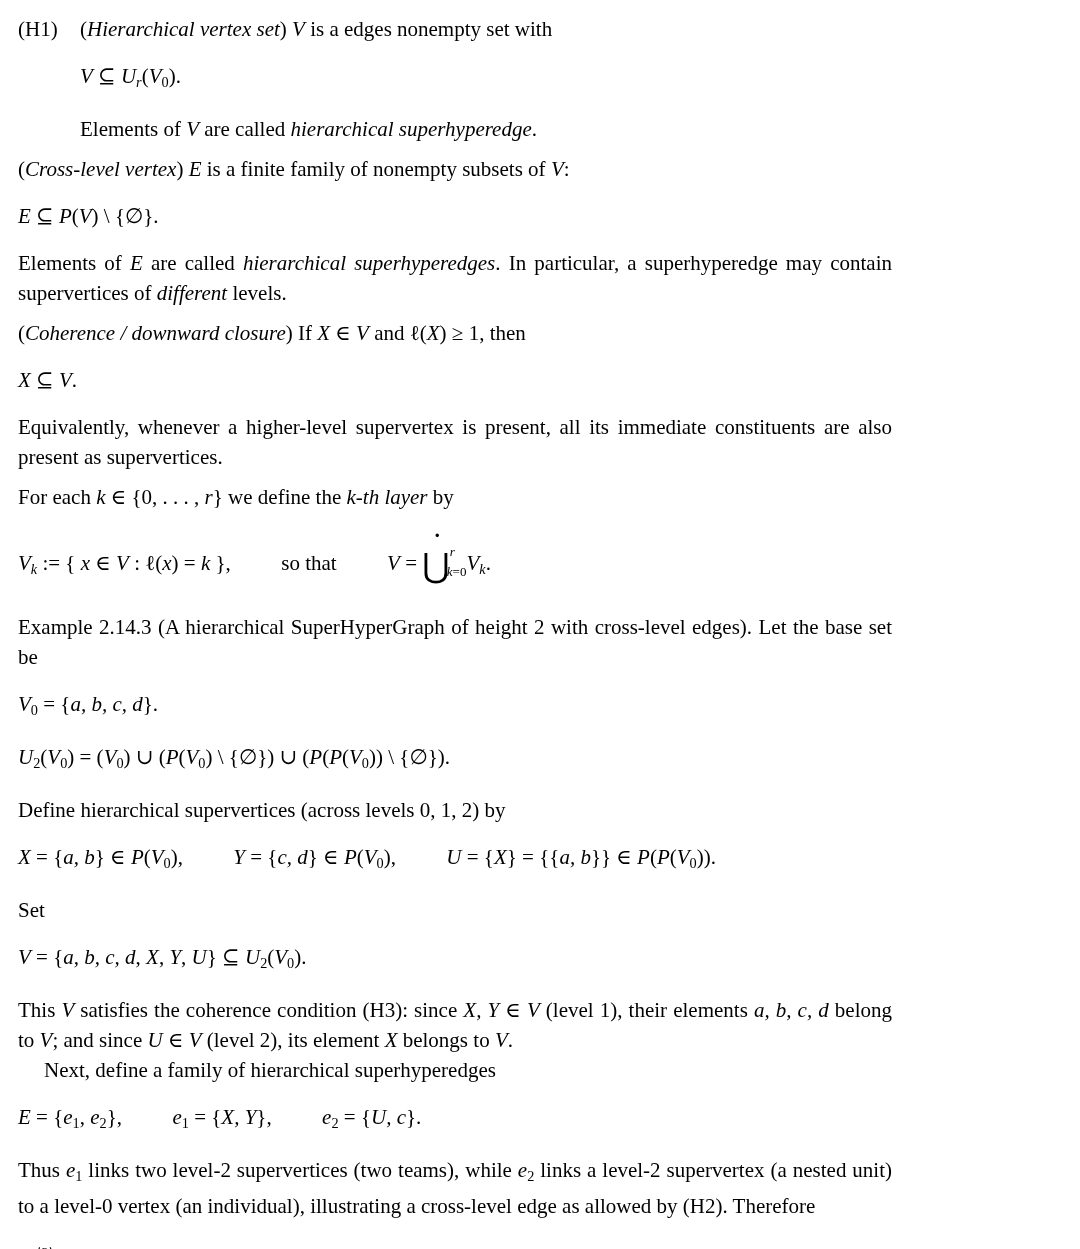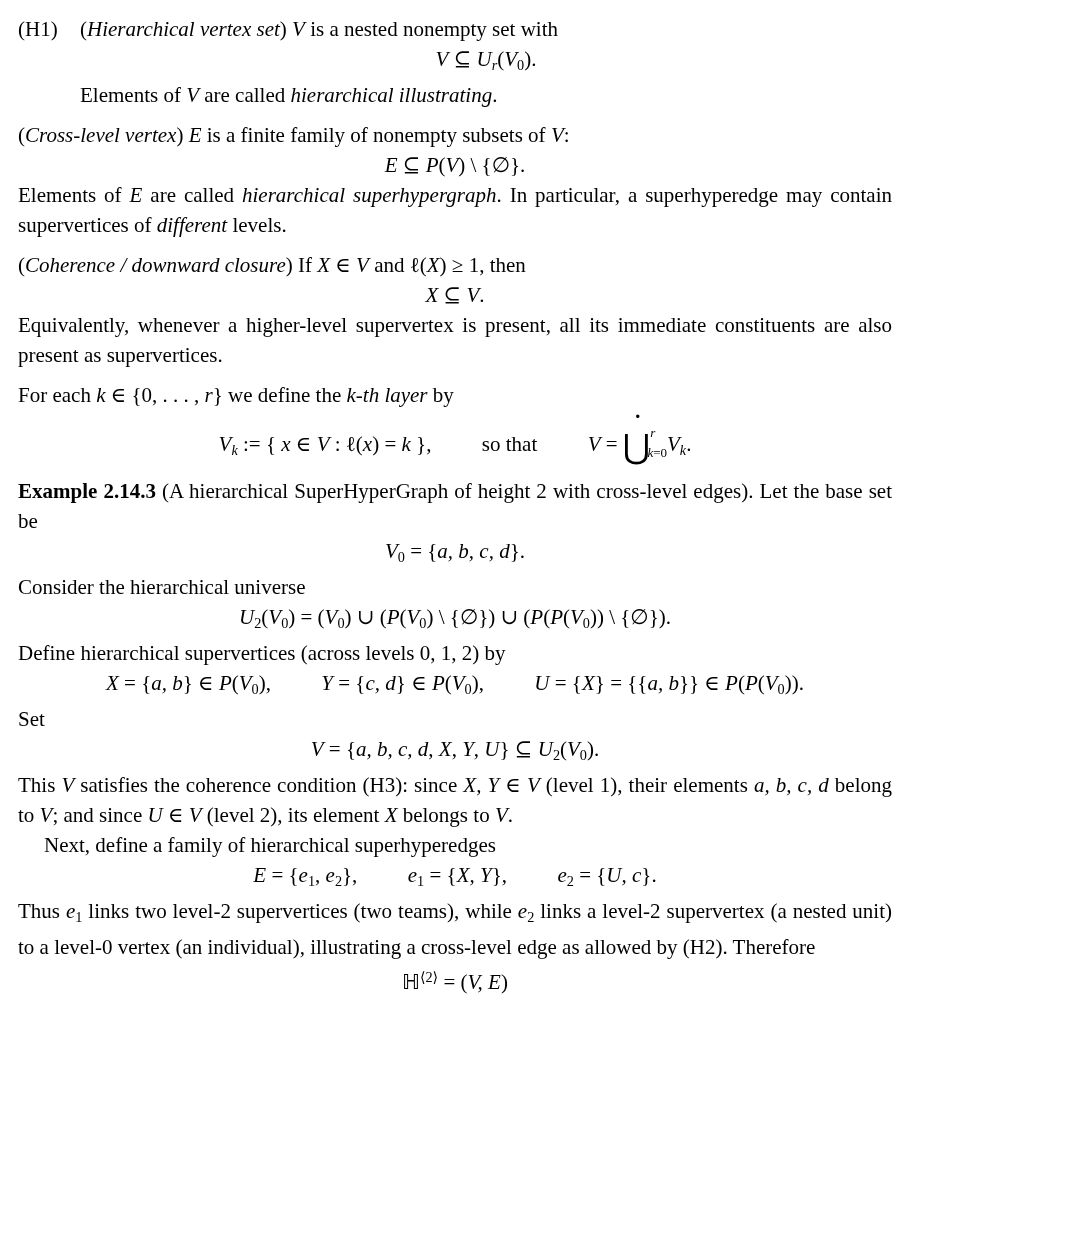--- a/index.html
+++ b/index.html
@@ -15,75 +15,74 @@
     box-sizing:border-box;
     width:928px;
     min-height:1249px;
     padding:14px 36px 10px 18px;
   }
   p{margin:0;}
   .para,.lead,.note{text-align:justify;}
   .item{display:flex;margin:0 0 10px;}
   .label{flex:0 0 62px;}
   .body{flex:1;min-width:0;}
-  .display{text-align:center;margin:0 0;}
+  .display{text-align:left;margin:17px 0;}
   .display.tall{line-height:46px;}
   .indent{text-indent:26px;}
 
   
   .i{font-style:italic;}
-  .b{font-weight:bold;}
+  .b{font-weight:normal;}
   .cal{font-style:italic;}
   .bb{font-family:"DejaVu Sans","DejaVu Serif",sans-serif;}
   .sub{font-size:0.68em;vertical-align:-0.28em;}
   .sup{font-size:0.68em;vertical-align:0.5em;}
   .sp3{display:inline-block;width:2.4em;}
   .bigcup{font-size:1.6em;line-height:0;vertical-align:-0.22em;font-family:"DejaVu Serif","DejaVu Sans",serif;}
   .cupdot{display:inline-block;width:0;font-weight:bold;transform:translate(0.55em,-1.35em);}
   .suplim{font-size:0.62em;vertical-align:1.05em;}
   .sublim{font-size:0.62em;vertical-align:-0.5em;}
   .pull{margin-left:-0.62em;}
 </style>
 </head>
 <body style="background: rgb(255, 255, 255); color: rgb(0, 0, 0);">
 
 <main class="page">
 
   <section class="item">
     <span class="label">(H1)</span>
     <div class="body">
-      <p class="lead"><span>(</span><span class="i">Hierarchical vertex set</span><span>) </span><span class="i">V</span><span> is a nested nonempty set with</span></p>
+      <p class="lead"><span>(</span><span class="i">Hierarchical vertex set</span><span>) </span><span class="i">V</span><span> is a edges nonempty set with</span></p>
       <p class="display"><span class="i">V</span><span> ⊆ </span><span class="cal">U</span><span class="i sub">r</span><span>(</span><span class="i">V</span><span class="sub">0</span><span>).</span></p>
-      <p class="note"><span>Elements of </span><span class="i">V</span><span> are called </span><span class="i">hierarchical illustrating</span><span>.</span></p>
+      <p class="note"><span>Elements of </span><span class="i">V</span><span> are called </span><span class="i">hierarchical superhyperedge</span><span>.</span></p>
     </div>
   </section>
 
   <section class="item">
     <div class="body">
       <p class="lead"><span>(</span><span class="i">Cross-level vertex</span><span>) </span><span class="i">E</span><span> is a finite family of nonempty subsets of </span><span class="i">V</span><span>:</span></p>
       <p class="display"><span class="i">E</span><span> ⊆ </span><span class="cal">P</span><span>(</span><span class="i">V</span><span>) \ {∅}.</span></p>
-      <p class="note"><span>Elements of </span><span class="i">E</span><span> are called </span><span class="i">hierarchical superhypergraph</span><span>. In particular, a superhyperedge may contain supervertices of </span><span class="i">different</span><span> levels.</span></p>
+      <p class="note"><span>Elements of </span><span class="i">E</span><span> are called </span><span class="i">hierarchical superhyperedges</span><span>. In particular, a superhyperedge may contain supervertices of </span><span class="i">different</span><span> levels.</span></p>
     </div>
   </section>
 
   <section class="item">
     <div class="body">
       <p class="lead"><span>(</span><span class="i">Coherence / downward closure</span><span>) If </span><span class="i">X</span><span> ∈ </span><span class="i">V</span><span> and ℓ(</span><span class="i">X</span><span>) ≥ 1, then</span></p>
       <p class="display"><span class="i">X</span><span> ⊆ </span><span class="i">V</span><span>.</span></p>
       <p class="note"><span>Equivalently, whenever a higher-level supervertex is present, all its immediate constituents are also present as supervertices.</span></p>
     </div>
   </section>
 
   <p class="para"><span>For each </span><span class="i">k</span><span> ∈ {0, . . . , </span><span class="i">r</span><span>} we define the </span><span class="i">k-th layer</span><span> by</span></p>
   <p class="display tall"><span class="i">V</span><span class="i sub">k</span><span> := { </span><span class="i">x</span><span> ∈ </span><span class="i">V</span><span> : ℓ(</span><span class="i">x</span><span>) = </span><span class="i">k</span><span> },</span><span class="sp3"></span><span>so that</span><span class="sp3"></span><span class="i">V</span><span> = </span><span class="cupdot">·</span><span class="bigcup">⋃</span><span class="i suplim">r</span><span class="i sublim pull">k</span><span class="sublim">=0</span><span class="i">V</span><span class="i sub">k</span><span>.</span></p>
 
   <p class="para"><span class="b">Example 2.14.3</span><span> (A hierarchical SuperHyperGraph of height 2 with cross-level edges). Let the base set be</span></p>
   <p class="display"><span class="i">V</span><span class="sub">0</span><span> = {</span><span class="i">a, b, c, d</span><span>}.</span></p>
 
-  <p class="para"><span>Consider the hierarchical universe</span></p>
   <p class="display"><span class="cal">U</span><span class="sub">2</span><span>(</span><span class="i">V</span><span class="sub">0</span><span>) = (</span><span class="i">V</span><span class="sub">0</span><span>) ∪ (</span><span class="cal">P</span><span>(</span><span class="i">V</span><span class="sub">0</span><span>) \ {∅}) ∪ (</span><span class="cal">P</span><span>(</span><span class="cal">P</span><span>(</span><span class="i">V</span><span class="sub">0</span><span>)) \ {∅}).</span></p>
 
   <p class="para"><span>Define hierarchical supervertices (across levels 0, 1, 2) by</span></p>
   <p class="display"><span class="i">X</span><span> = {</span><span class="i">a, b</span><span>} ∈ </span><span class="cal">P</span><span>(</span><span class="i">V</span><span class="sub">0</span><span>),</span><span class="sp3"></span><span class="i">Y</span><span> = {</span><span class="i">c, d</span><span>} ∈ </span><span class="cal">P</span><span>(</span><span class="i">V</span><span class="sub">0</span><span>),</span><span class="sp3"></span><span class="i">U</span><span> = {</span><span class="i">X</span><span>} = {{</span><span class="i">a, b</span><span>}} ∈ </span><span class="cal">P</span><span>(</span><span class="cal">P</span><span>(</span><span class="i">V</span><span class="sub">0</span><span>)).</span></p>
 
   <p class="para"><span>Set</span></p>
   <p class="display"><span class="i">V</span><span> = {</span><span class="i">a, b, c, d</span><span>, </span><span class="i">X</span><span>, </span><span class="i">Y</span><span>, </span><span class="i">U</span><span>} ⊆ </span><span class="cal">U</span><span class="sub">2</span><span>(</span><span class="i">V</span><span class="sub">0</span><span>).</span></p>
 
   <p class="para"><span>This </span><span class="i">V</span><span> satisfies the coherence condition (H3): since </span><span class="i">X, Y</span><span> ∈ </span><span class="i">V</span><span> (level 1), their elements </span><span class="i">a, b, c, d</span><span> belong to </span><span class="i">V</span><span>; and since </span><span class="i">U</span><span> ∈ </span><span class="i">V</span><span> (level 2), its element </span><span class="i">X</span><span> belongs to </span><span class="i">V</span><span>.</span></p>
   <p class="para indent"><span>Next, define a family of hierarchical superhyperedges</span></p>

